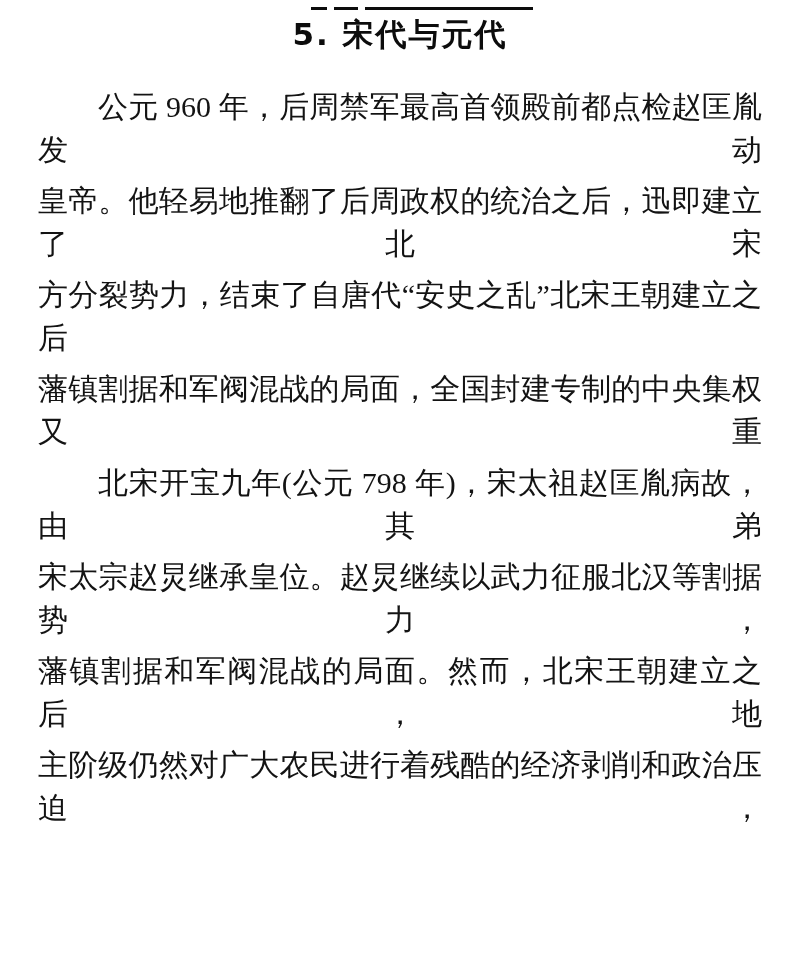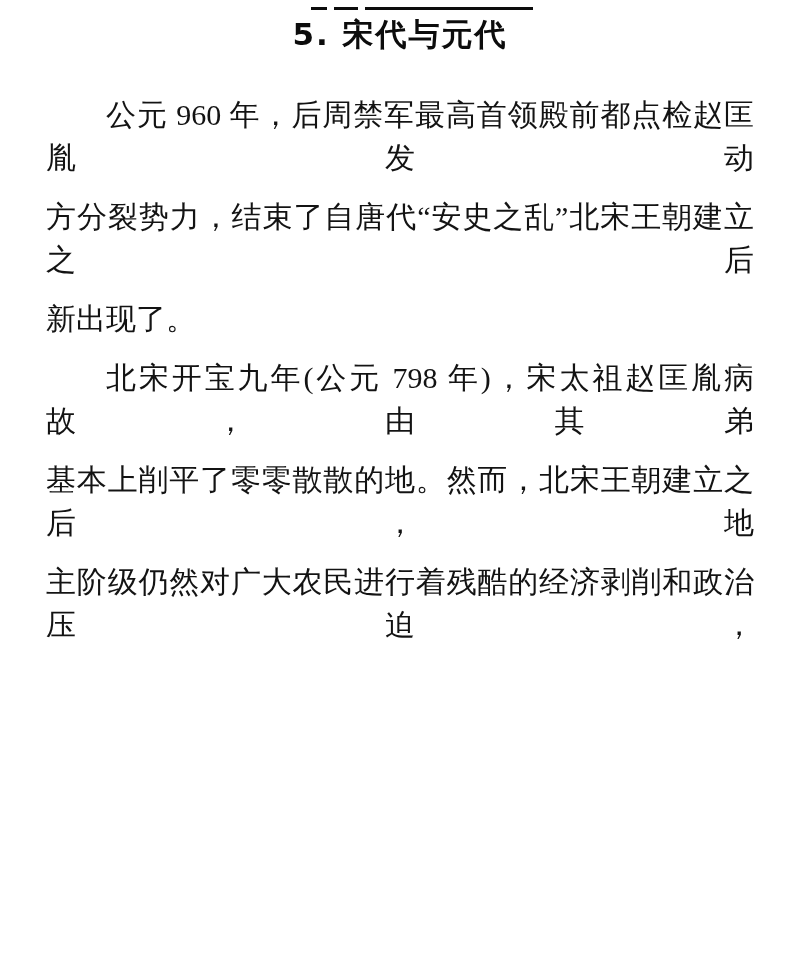--- a/index.html
+++ b/index.html
@@ -48,21 +48,21 @@
   .body-text {
     position: absolute;
     top: 77px;
     left: 30px;
     width: 740px;
     font-size: 30px;
     line-height: 43px;
     color: #131313;
   }
   .line {
-    margin: 16px;
+    margin: 8px;
     padding: 0;
     text-align: justify;
     text-align-last: justify;
   }
   .line.indent {
     text-indent: 60px;
   }
   .line.end {
     text-align-last: left;
   }
@@ -76,22 +76,24 @@
     <span class="seg seg1"></span>
     <span class="seg seg2"></span>
     <span class="seg seg3"></span>
   </div>
 
   <h1 class="title">5. 宋代与元代</h1>
 
   <div class="body-text">
 
     <p class="line indent">公元 960 年，后周禁军最高首领殿前都点检赵匡胤发动</p>
+    <p class="line">皇帝。他轻易地推翻了后周政权的统治之后，迅即建立了北宋</p>
     <p class="line">方分裂势力，结束了自唐代“安史之乱”北宋王朝建立之后</p>
-    <p class="line end">新出现了。</p>
+    <p class="line">藩镇割据和军阀混战的局面，全国封建专制的中央集权又重</p>
 
     <p class="line indent">北宋开宝九年(公元 798 年)，宋太祖赵匡胤病故，由其弟</p>
-    <p class="line">基本上削平了零零散散的地。然而，北宋王朝建立之后，地</p>
+    <p class="line">宋太宗赵炅继承皇位。赵炅继续以武力征服北汉等割据势力，</p>
+    <p class="line">藩镇割据和军阀混战的局面。然而，北宋王朝建立之后，地</p>
     <p class="line">主阶级仍然对广大农民进行着残酷的经济剥削和政治压迫，</p>
 
   </div>
 
 </div>
 
 </body></html>

